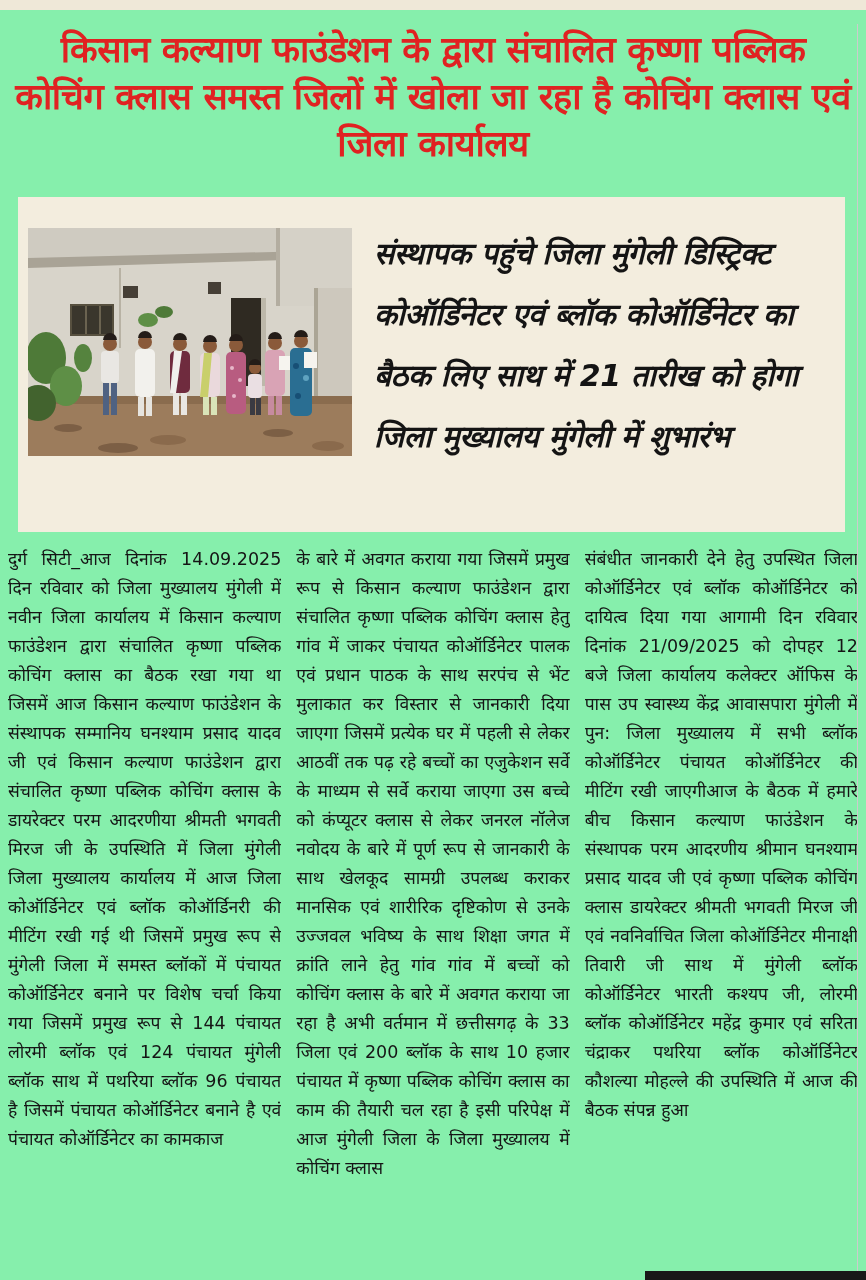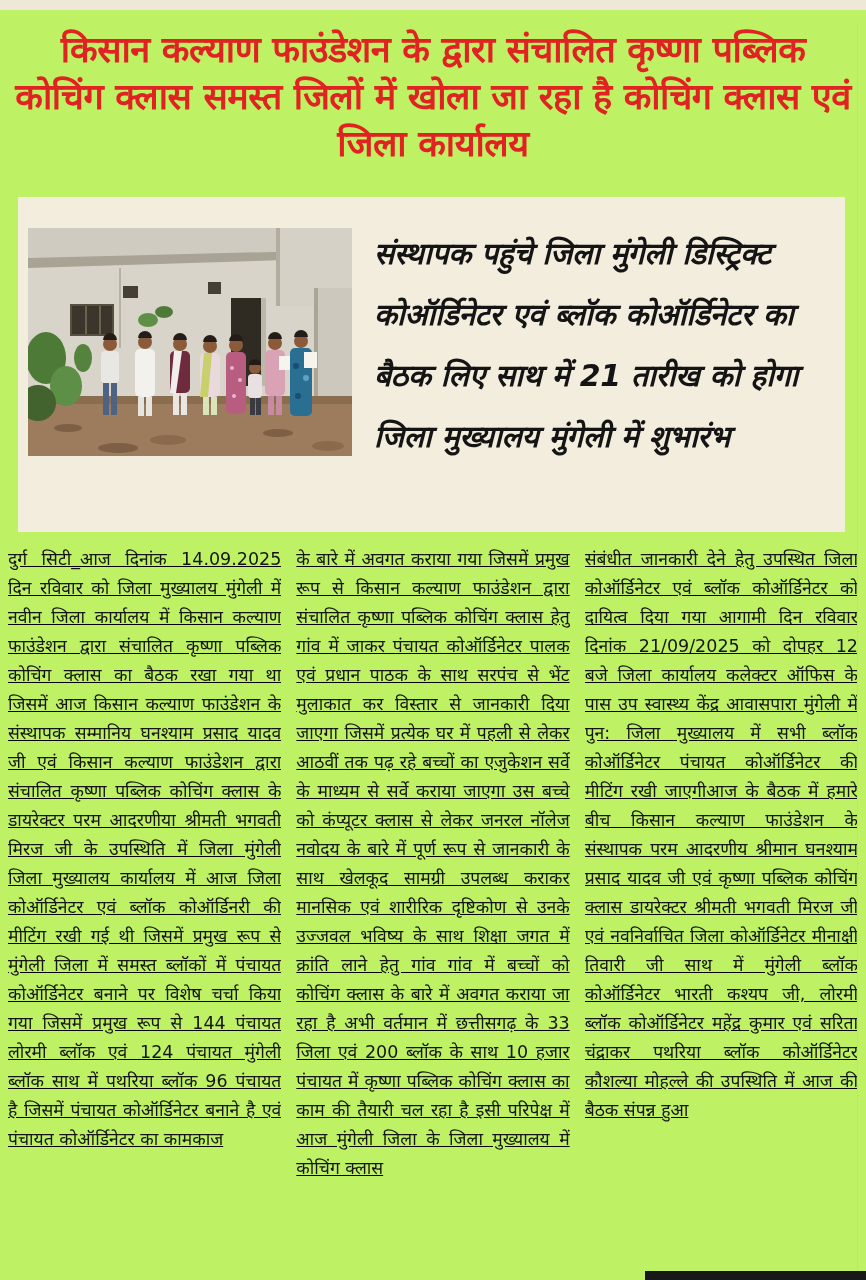--- a/index.html
+++ b/index.html
@@ -1,19 +1,19 @@
 <!DOCTYPE html>
 <html><head>
 <meta charset="utf-8">
 <style>
   html,body{margin:0;padding:0;background:#ffffff;}
   .page{
     position:relative;
     width:866px;height:1280px;
-    background:#bef264;
+    background:#86efac;
     overflow:hidden;
     font-family:"DejaVu Sans",sans-serif;
   }
   .top-strip{
     position:absolute;left:0;top:0;width:866px;height:10px;
     background:#efe8d8;
   }
   .headline{
     position:absolute;left:14px;top:26px;width:838px;
     margin:0;
@@ -40,21 +40,20 @@
     font-size:30px;
     font-weight:800;
     font-style:italic;
     line-height:61px;
     letter-spacing:-0.3px;
   }
   .article-body{
     position:absolute;left:8px;top:545px;width:850px;height:726px;
     display:flex;
     gap:15px;
-    text-decoration:underline;
   }
   .article-col{
     flex:1;
     color:#151515;
     font-size:17.5px;
     line-height:29px;
     text-align:justify;
     text-justify:inter-word;
     overflow:hidden;
   }

